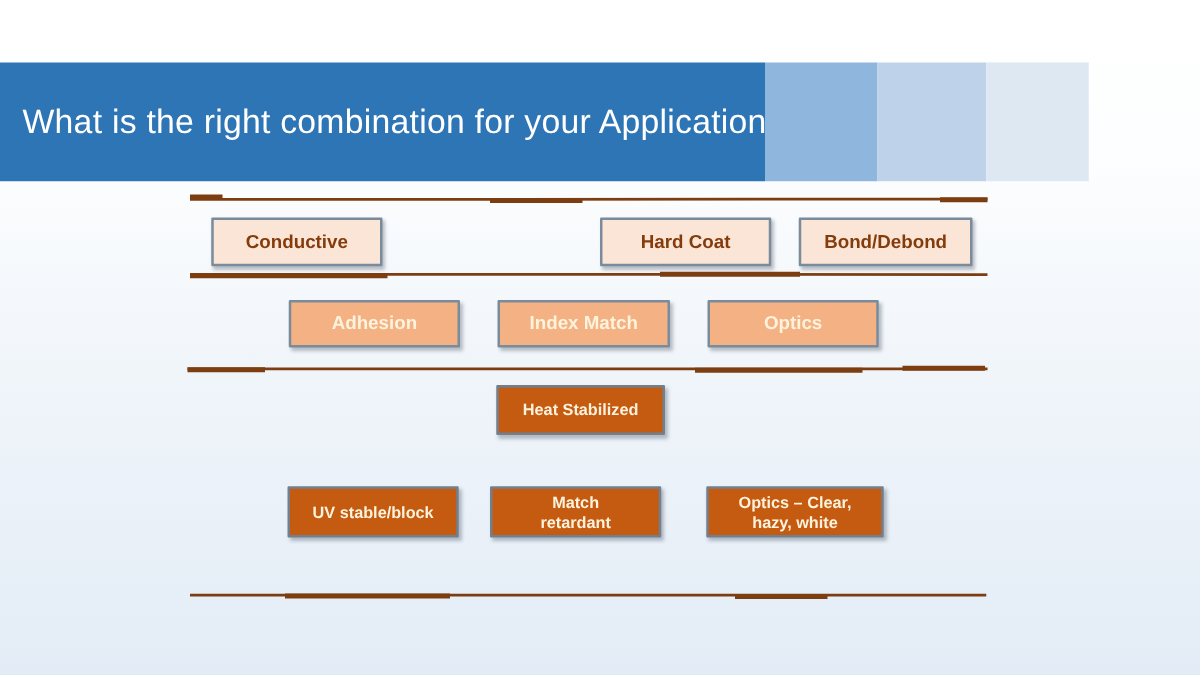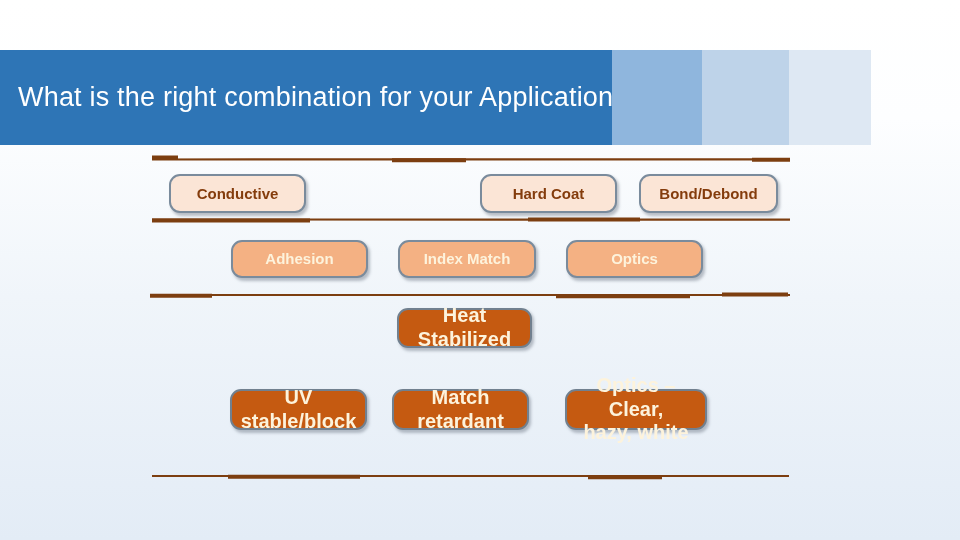--- a/index.html
+++ b/index.html
@@ -19,30 +19,30 @@
     margin:0 0 0 18px;font-size:27px;font-weight:400;letter-spacing:.2px;
     color:#ffffff;white-space:nowrap;
   }
   .accent{position:absolute;top:50px;height:95px;}
   .accent.b1{left:612px;width:90px;background:var(--header-block1,#8fb6dd);}
   .accent.b2{left:702px;width:87px;background:var(--header-block2,#bed3e9);}
   .accent.b3{left:789px;width:82px;background:var(--header-block3,#dee8f3);}
   .dividers{position:absolute;left:0;top:0;width:960px;height:540px;pointer-events:none;}
   .box{
     position:absolute;display:flex;align-items:center;justify-content:center;
-    border-radius:11px;border:2.5px solid var(--border-bluegray,#7a8b9c);
+    border-radius:1px;border:2.5px solid var(--border-bluegray,#7a8b9c);
     box-sizing:border-box;
     font-weight:700;font-size:15px;line-height:1.18;text-align:center;
     white-space:pre-line;
     box-shadow:2px 2.5px 3px rgba(90,100,115,.40);
   }
   .r1{background:var(--row1-fill,#fbe5d6);color:var(--row1-text,#843c0c);}
   .r2{background:var(--row2-fill,#f4b183);color:var(--light-text,#fdf3dc);}
   .r34{background:var(--row34-fill,#c55a11);color:var(--light-text,#fdf3dc);
-       border-color:var(--border-gray,#71808f);font-size:20px;}
+       border-color:var(--border-gray,#71808f);font-size:13px;}
 </style>
 </head>
 <body>
 
 <div class="slide">
 
   <header class="title-bar">
     <h1>What is the right combination for your Application?</h1>
   </header>
   <div class="accent b1"></div>

